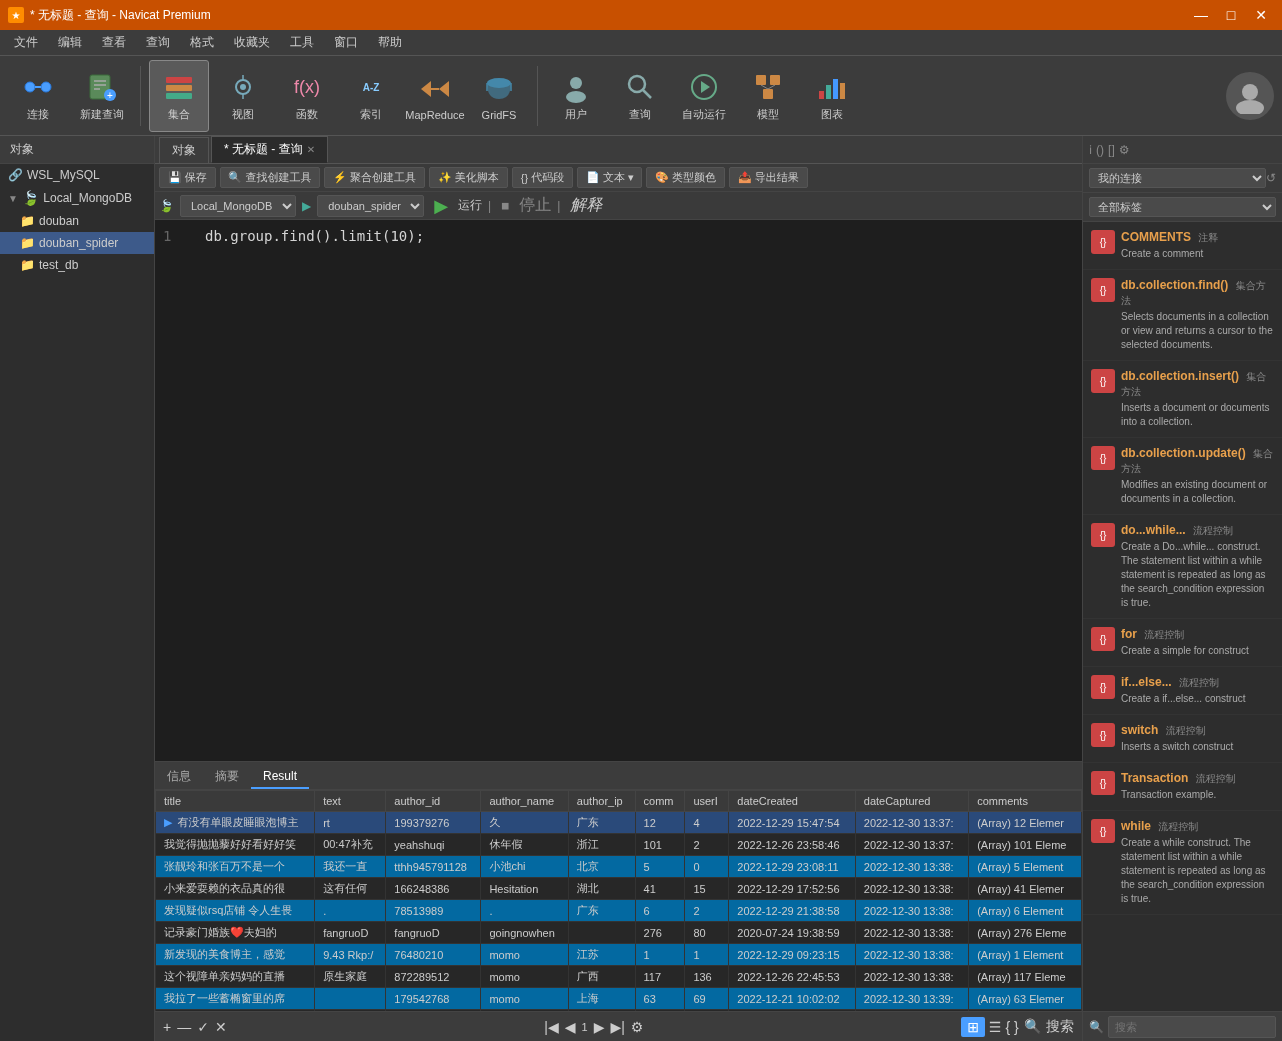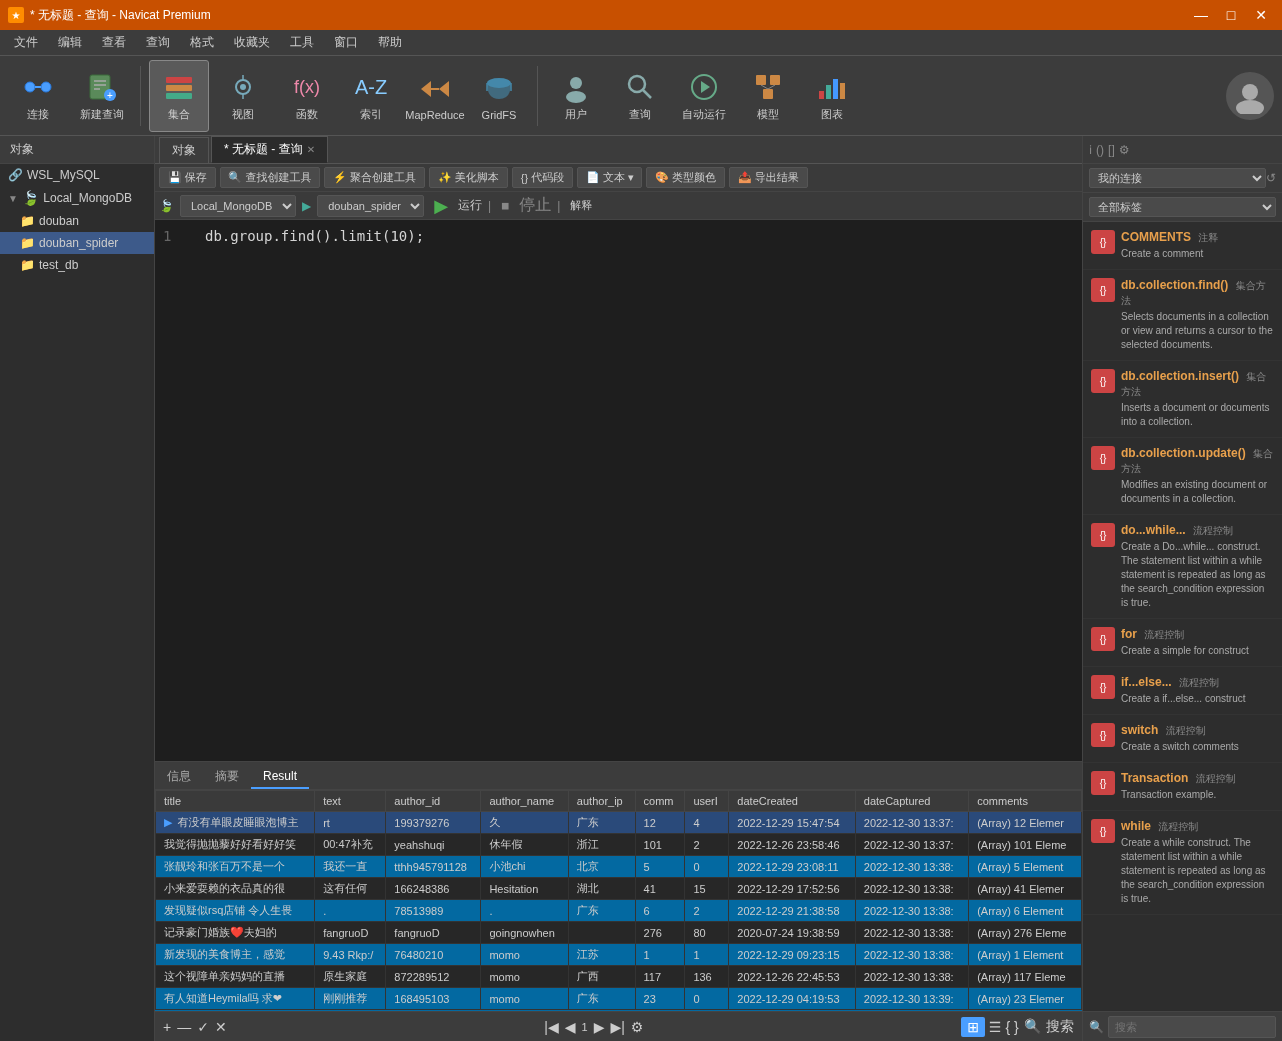--- a/index.html
+++ b/index.html
@@ -44,21 +44,21 @@
 
     
     .query-toolbar { background: #3a3a3a; height: 28px; display: flex; align-items: center; padding: 0 4px; border-bottom: 1px solid #444; gap: 4px; }
     .q-btn { padding: 2px 8px; background: #4a4a4a; border: 1px solid #555; color: #ccc; cursor: pointer; border-radius: 2px; font-size: 11px; display: flex; align-items: center; gap: 3px; }
 
     
     .conn-bar { background: #3a3a3a; height: 28px; display: flex; align-items: center; padding: 0 4px; border-bottom: 1px solid #444; gap: 6px; }
     .conn-select { background: #4a4a4a; border: 1px solid #555; color: #ccc; padding: 2px 6px; font-size: 11px; border-radius: 2px; height: 22px; }
     .run-btn { background: transparent; border: none; color: #4caf50; cursor: pointer; font-size: 18px; padding: 0 4px; }
     .stop-btn { background: transparent; border: none; color: #888; cursor: pointer; font-size: 16px; padding: 0 4px; }
-    .explain-btn { background: transparent; border: none; color: #ccc; cursor: pointer; font-size: 11px; padding: 0 4px; }
+    .explain-btn { background: transparent; border: none; color: #ccc; cursor: pointer; font-size: 16px; padding: 0 4px; font-style: italic; }
 
     
     .editor { background: #1e1e1e; flex: 1; padding: 8px 8px 8px 50px; font-family: Consolas, monospace; font-size: 14px; color: #d4d4d4; overflow-y: auto; position: relative; }
     .line-num { position: absolute; left: 8px; color: #666; font-size: 14px; font-family: Consolas, monospace; top: 8px; }
     .code-text { color: #d4d4d4; }
 
     
     .bottom-panel { height: 280px; border-top: 1px solid #444; display: flex; flex-direction: column; }
     .result-tabs { background: #3c3c3c; height: 28px; display: flex; align-items: flex-end; border-bottom: 1px solid #444; }
     .result-tab { padding: 4px 12px; cursor: pointer; font-size: 12px; color: #aaa; margin-top: 40px; }
@@ -164,21 +164,21 @@
           <line x1="16" y1="22" x2="16" y2="28" stroke="#7ab" stroke-width="1.5"></line>
         </svg>
     </div>
     <span>视图</span>
   </div>
   <div class="tool-btn">
     <div class="tool-icon" style="font-size:18px; color:#e8a;">f(x)</div>
     <span>函数</span>
   </div>
   <div class="tool-btn">
-    <div class="tool-icon" style="font-size:20px; color:#8cf; font-weight:normal;">A-Z</div>
+    <div class="tool-icon" style="font-size:10px; color:#8cf; font-weight:bold;">A-Z</div>
     <span>索引</span>
   </div>
   <div class="tool-btn">
     <div class="tool-icon">
       <svg width="32" height="32" viewBox="0 0 32 32">
           <polygon points="2,16 12,8 12,24" fill="#c84"></polygon>
           <polygon points="20,16 30,8 30,24" fill="#c84"></polygon>
           <line x1="12" y1="16" x2="20" y2="16" stroke="#c84" stroke-width="2"></line>
         </svg>
     </div>
@@ -468,20 +468,32 @@
                 <td>872289512</td>
                 <td>momo</td>
                 <td>广西</td>
                 <td>117</td>
                 <td>136</td>
                 <td>2022-12-26 22:45:53</td>
                 <td>2022-12-30 13:38:</td>
                 <td>(Array) 117 Eleme</td>
               </tr>
               <tr>
+                <td>我拉了一些蓄椭窗里的席</td>
+                <td></td>
+                <td>179542768</td>
+                <td>momo</td>
+                <td>上海</td>
+                <td>63</td>
+                <td>69</td>
+                <td>2022-12-21 10:02:02</td>
+                <td>2022-12-30 13:39:</td>
+                <td>(Array) 63 Elemer</td>
+              </tr>
+              <tr>
                 <td>有人知道Heymila吗 求❤</td>
                 <td>刚刚推荐</td>
                 <td>168495103</td>
                 <td>momo</td>
                 <td>广东</td>
                 <td>23</td>
                 <td>0</td>
                 <td>2022-12-29 04:19:53</td>
                 <td>2022-12-30 13:39:</td>
                 <td>(Array) 23 Elemer</td>
@@ -600,21 +612,21 @@
         <div class="snippet-desc">Create a if...else... construct</div>
       </div>
     </div>
         </div>
         <div class="snippet-item">
     <div class="snippet-row">
       <div class="snippet-icon">{}</div>
       <div>
         <span class="snippet-title">switch</span>
         <span class="snippet-tag">流程控制</span>
-        <div class="snippet-desc">Create a switch comments</div>
+        <div class="snippet-desc">Inserts a switch construct</div>
       </div>
     </div>
         </div>
         <div class="snippet-item">
     <div class="snippet-row">
       <div class="snippet-icon">{}</div>
       <div>
         <span class="snippet-title">Transaction</span>
         <span class="snippet-tag">流程控制</span>
         <div class="snippet-desc">Transaction example.</div>

